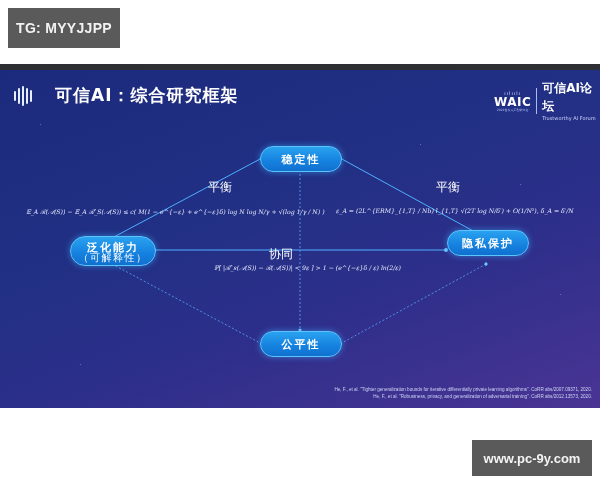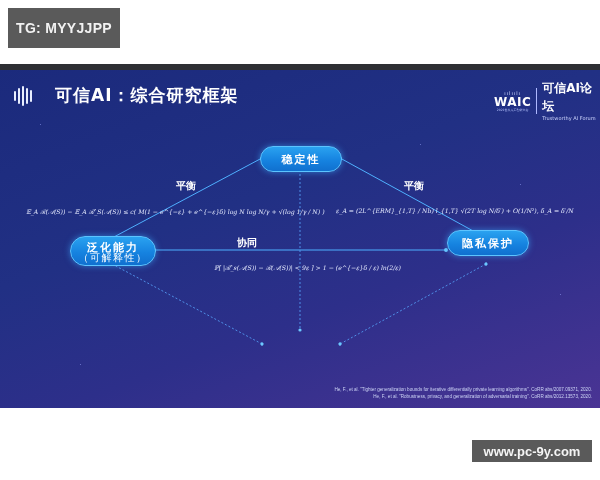--- a/index.html
+++ b/index.html
@@ -7,21 +7,21 @@
     width: 600px; height: 480px; background: #ffffff; position: relative; overflow: hidden;
     font-family: "DejaVu Sans", sans-serif;
   }
   .watermark-top {
     position: absolute; left: 8px; top: 8px; width: 112px; height: 40px;
     background: #5a5a5a; color: #f2f2f2; font-size: 14px; font-weight: bold;
     display: flex; align-items: center; justify-content: center; letter-spacing: 0.3px;
     font-family: "Liberation Sans", sans-serif;
   }
   .watermark-bottom {
-    position: absolute; left: 472px; top: 440px; width: 120px; height: 22px;
+    position: absolute; left: 472px; top: 440px; width: 120px; height: 36px;
     background: #5a5a5a; color: #f4f4f4; font-size: 13px; font-weight: bold;
     display: flex; align-items: center; justify-content: center;
     font-family: "Liberation Sans", sans-serif;
   }
   .slide {
     position: absolute; left: 0; top: 64px; width: 600px; height: 344px;
     background: linear-gradient(160deg, #1b2a7c 0%, #213084 40%, #2d2f8a 65%, #4a3494 100%);
     overflow: hidden;
   }
   .slide-topbar { position: absolute; left: 0; top: 0; width: 600px; height: 6px; background: #2d2f33; }
@@ -43,21 +43,21 @@
   svg.lines { position: absolute; left: 0; top: 0; }
   .node {
     position: absolute; height: 24px; border-radius: 13px;
     background: linear-gradient(180deg, #2aa2f0 0%, #1683e0 55%, #1070cf 100%);
     border: 1px solid #5cc4ff; box-shadow: 0 0 6px rgba(60,170,255,0.6);
     color: #ffffff; display: flex; flex-direction: column; align-items: center; justify-content: center;
     font-size: 11px; letter-spacing: 2px; font-weight: bold;
   }
   .node .sub { font-size: 10px; letter-spacing: 1.5px; line-height: 8px; font-weight: normal; }
   .node .main { line-height: 13px; }
-  .label { position: absolute; color: #ffffff; font-size: 10px; font-weight: bold; }
+  .label { position: absolute; color: #ffffff; font-size: 12px; font-weight: normal; margin-left: 32px; }
   .formula { position: absolute; color: #e6ebff; font-family: "DejaVu Serif", serif; font-style: italic; font-size: 7px; white-space: nowrap; }
   .refs { position: absolute; right: 8px; top: 322px; text-align: right; color: #cdd4f5; font-size: 4.6px; line-height: 7px; font-family: "Liberation Sans", sans-serif; }
   .star { position: absolute; width: 1px; height: 1px; background: #9aa8ff; border-radius: 50%; opacity: 0.7; }
 </style>
 </head>
 <body>
 
 <div class="watermark-top">TG: MYYJJPP</div>
 
 <div class="slide">
@@ -117,24 +117,27 @@
   <div class="node" style="left:260px;top:82px;width:80px;">
     <span class="main">稳定性</span>
   </div>
   <div class="node" style="left:70px;top:172px;width:84px;height:28px;border-radius:15px;">
     <span class="main">泛化能力</span>
     <span class="sub">（可解释性）</span>
   </div>
   <div class="node" style="left:447px;top:166px;width:80px;">
     <span class="main">隐私保护</span>
   </div>
+  <div class="node" style="left:260px;top:267px;width:80px;">
+    <span class="main">公平性</span>
+  </div>
 
   <div class="label" style="left:176px;top:115px;">平衡</div>
   <div class="label" style="left:404px;top:115px;">平衡</div>
-  <div class="label" style="left:237px;top:172px;">协同</div>
+  <div class="label" style="left:237px;top:182px;">协同</div>
 
   <div class="formula" style="left:26px;top:143px;font-size:6.2px;">𝔼_A ℛ(𝒜(S)) − 𝔼_A ℛ̂_S(𝒜(S)) ≤ c( M(1 − e^{−ε} + e^{−ε}δ) log N log N/γ + √(log 1/γ / N) )</div>
   <div class="formula" style="left:336px;top:143px;font-size:6.2px;">ε_A = (2L^{ERM}_{1,T} / Nb) l_{1,T} √(2T log N/δ′) + O(1/N²),     δ_A = δ′/N</div>
   <div class="formula" style="left:214px;top:199px;font-size:6.2px;">ℙ[ |ℛ̂_s(𝒜(S)) − ℛ(𝒜(S))| &lt; 9ε ] &gt; 1 − (e^{−ε}δ / ε) ln(2/ε)</div>
 
   <div class="refs">
     <div>He, F., et al. "Tighter generalization bounds for iterative differentially private learning algorithms". CoRR abs/2007.09371, 2020.</div>
     <div>He, F., et al. "Robustness, privacy, and generalization of adversarial training". CoRR abs/2012.13573, 2020.</div>
   </div>
 </div>

